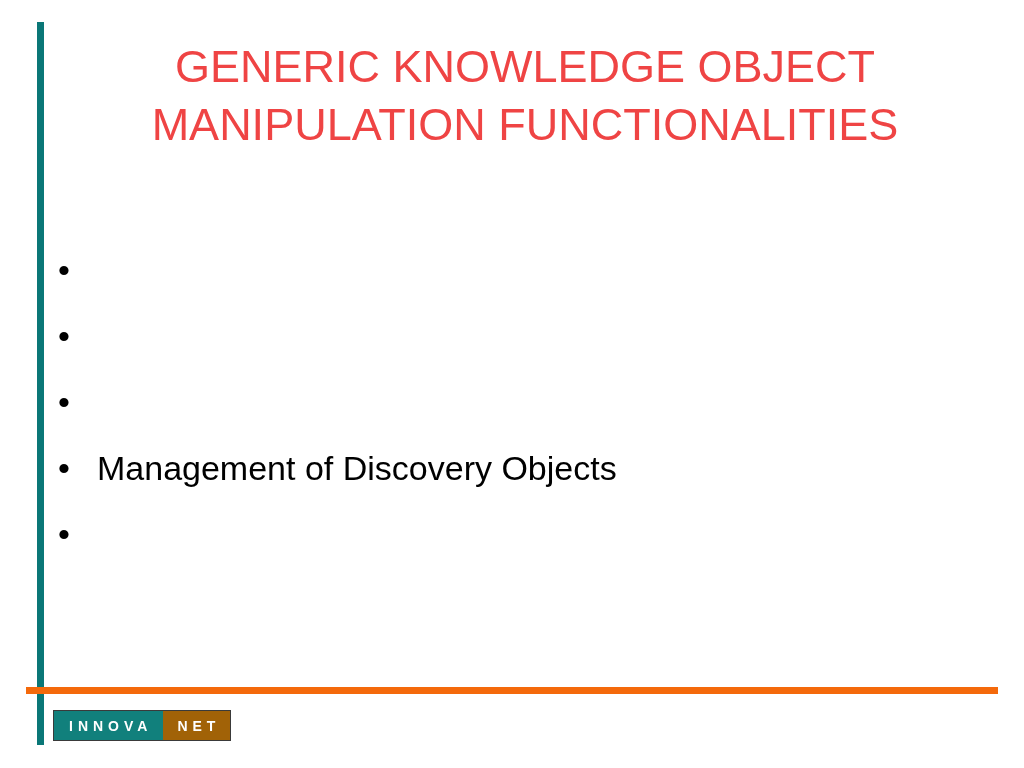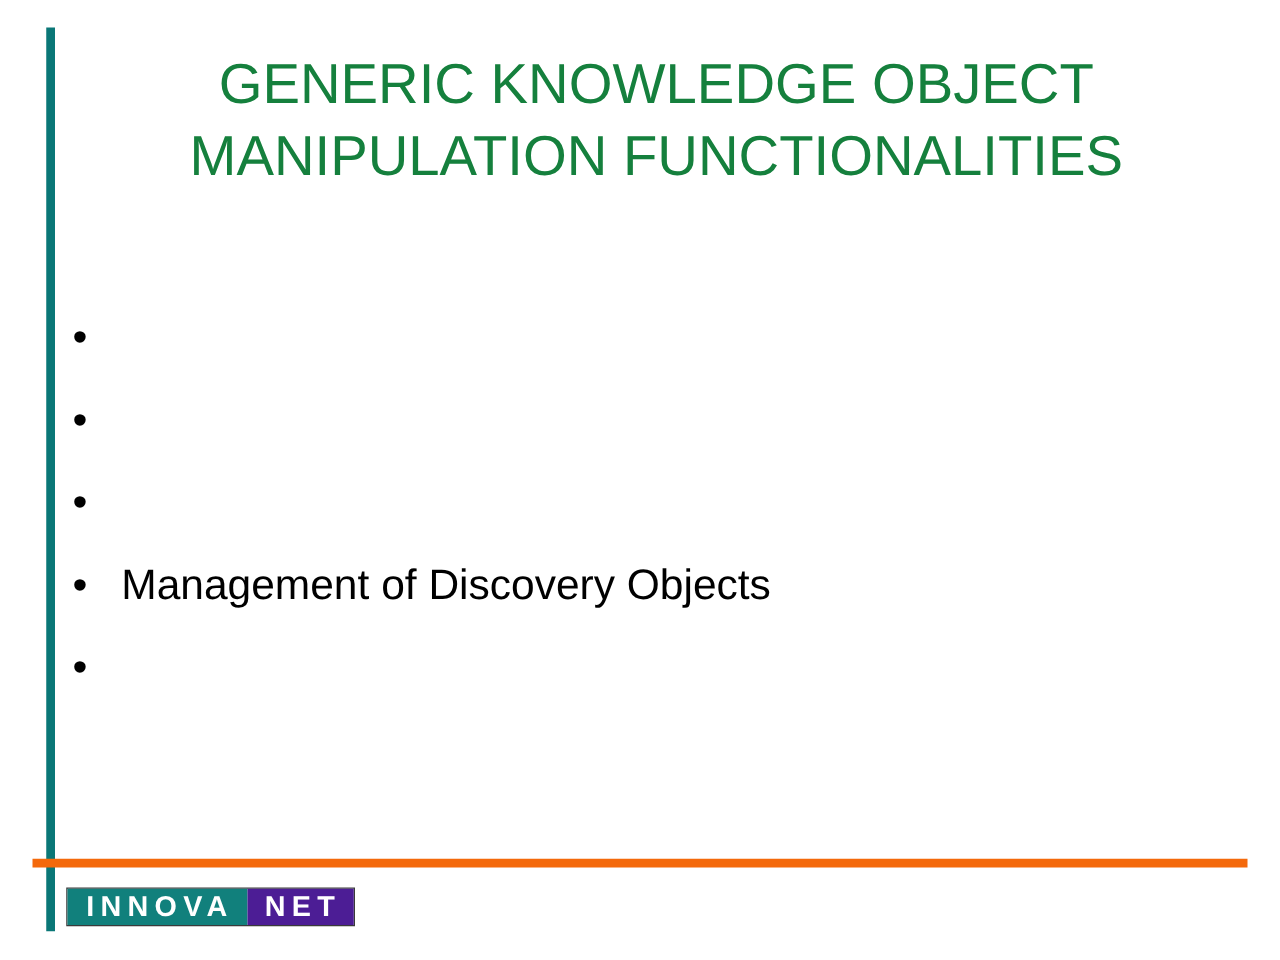--- a/index.html
+++ b/index.html
@@ -43,21 +43,21 @@
 
   
   #slide-title {
     position: absolute;
     left: 60px;
     top: 38px;
     width: 930px;
     text-align: center;
     font-size: 45px;
     line-height: 58px;
-    color: #15803d;
+    color: #ef4444;
     font-weight: normal;
     letter-spacing: 0px;
     margin: 0;
   }
 
   #slide-title .title-line {
     display: block;
     white-space: nowrap;
   }
 
@@ -103,34 +103,34 @@
     align-items: stretch;
     border: 1px solid #3a3a3a;
     box-sizing: border-box;
   }
 
   #logo .logo-part {
     display: flex;
     align-items: center;
     justify-content: center;
     color: #ffffff;
-    font-size: 23px;
+    font-size: 14px;
     font-weight: bold;
     letter-spacing: 5px;
     text-indent: 5px;
     box-sizing: border-box;
   }
 
   #logo .logo-part-innova {
     background: #11807C;
     padding: 0 11px 0 10px;
   }
 
   #logo .logo-part-net {
-    background: #4c1d95;
+    background: #a16207;
     padding: 0 10px 0 9px;
     text-align: right;
   }
 </style>
 </head>
 <body>
 
 <div id="slide">
 
   <div id="accent-bar-vertical"></div>

